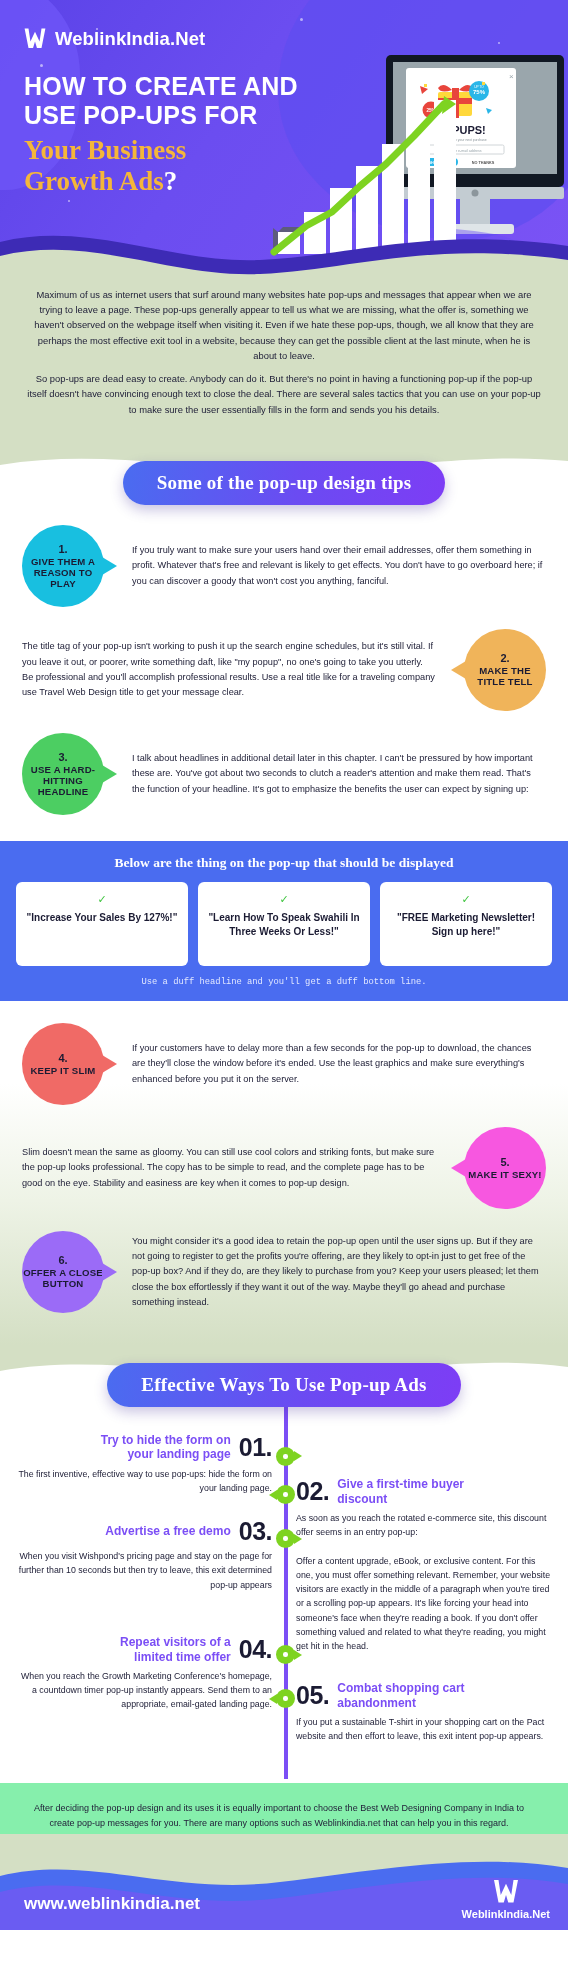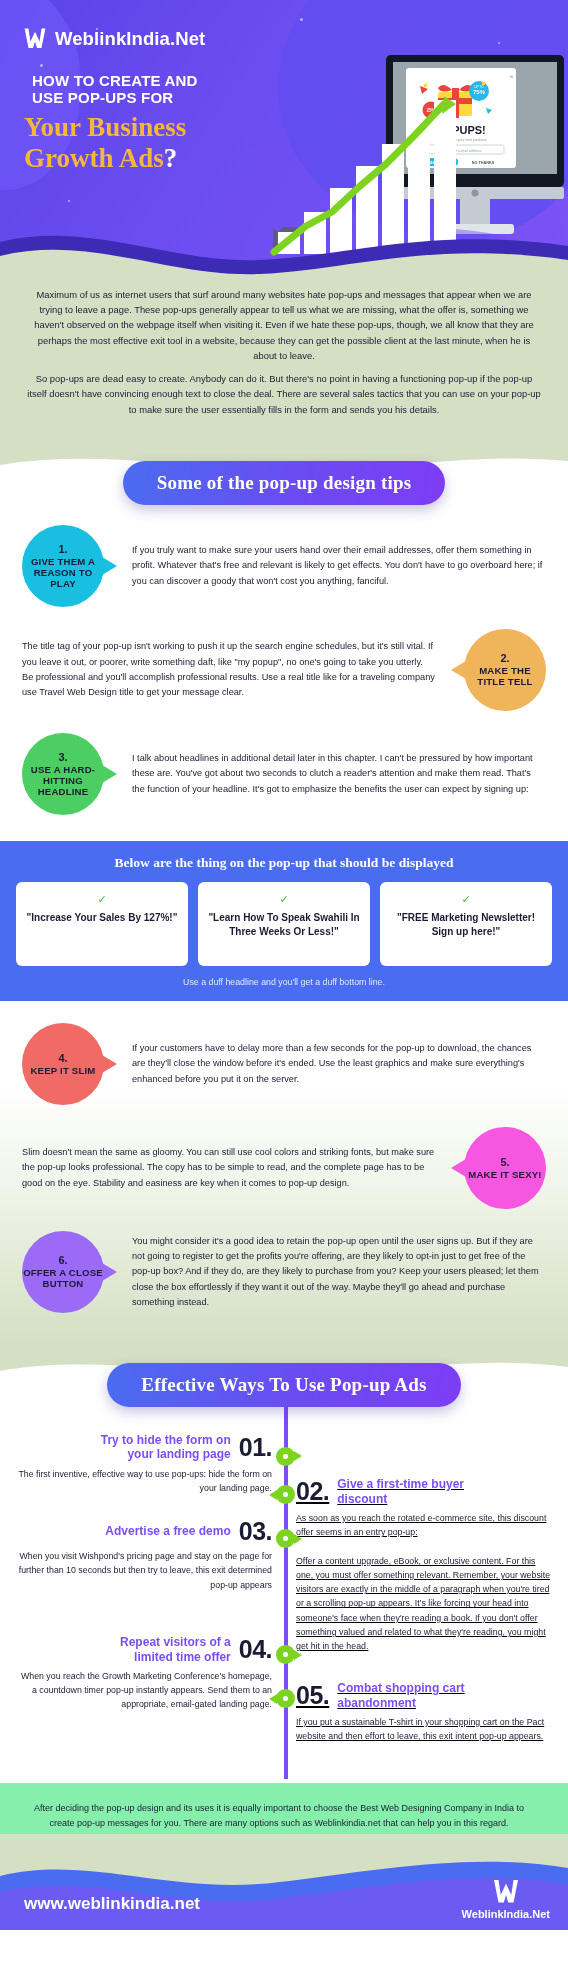--- a/index.html
+++ b/index.html
@@ -60,25 +60,24 @@
 
   .hero-title {
     position: absolute;
     left: 24px; top: 72px;
     z-index: 6;
     width: 290px;
   }
   .hero-title .l1, .hero-title .l2 {
     display: block;
     color: #ffffff;
-    font-size: 15px;
+    font-size: 25px;
     font-weight: bold;
     line-height: 1.16;
     letter-spacing: .2px;
-    margin-left: 8px;
   }
   .hero-title .l3, .hero-title .l4 {
     display: block;
     color: #f5b63a;
     font-family: "Liberation Serif", serif;
     font-size: 27px;
     font-weight: bold;
     line-height: 1.15;
   }
   .hero-title .l3 { margin-top: 5px; }
@@ -202,20 +201,21 @@
     color: #1b1b33;
     font-size: 10px;
     font-weight: bold;
     line-height: 1.42;
   }
   .blue-note {
     color: #e2e8ff;
     text-align: center;
     font-size: 8.8px;
     margin-top: 11px;
+    font-family: Liberation Mono, monospace;
   }
 
   
   .tips2 {
     background: linear-gradient(180deg, #ffffff 0%, #ffffff 24%, #eef3e6 58%, #d4dfc4 100%);
     padding: 22px 0 10px 0;
   }
 
   
   .timeline-sec { background: #ffffff; position: relative; padding-bottom: 4px; }
@@ -232,21 +232,21 @@
   .tl-row {
     position: relative;
     display: flex;
     min-height: 40px;
   }
   .tl-col {
     width: 284px;
     padding: 0 16px;
   }
   .tl-col.l { text-align: right; padding-right: 12px; }
-  .tl-col.r { text-align: left; padding-left: 12px; text-decoration: underline; }
+  .tl-col.r { text-align: left; padding-left: 12px; }
   .tl-head {
     display: flex; align-items: center; gap: 8px;
     margin-bottom: 5px;
   }
   .tl-col.l .tl-head { justify-content: flex-end; }
   .tl-title {
     color: #7b4ef5;
     font-size: 12px;
     font-weight: bold;
     line-height: 1.2;

